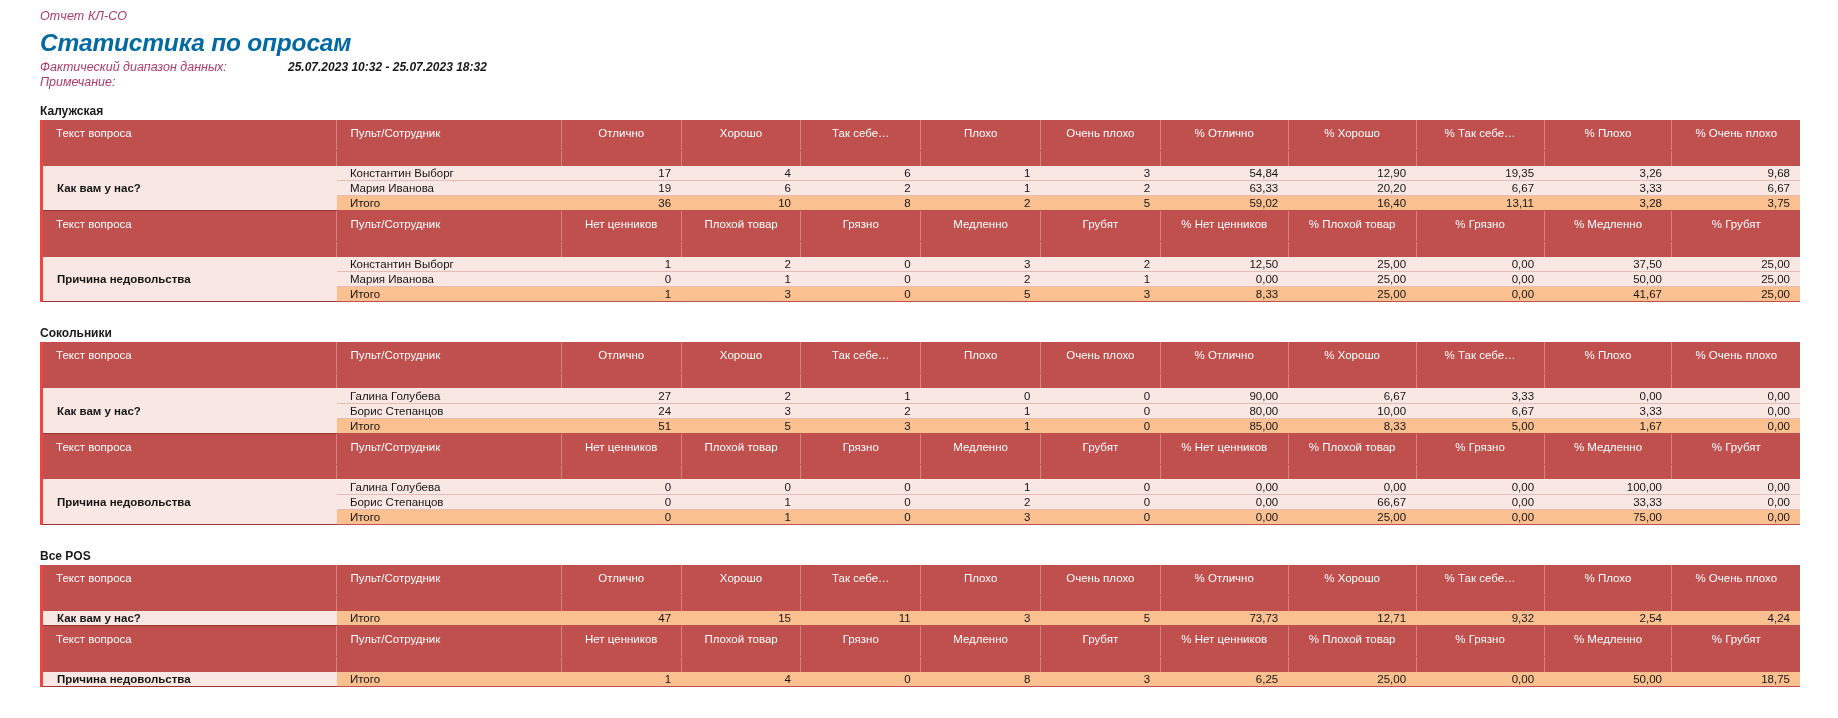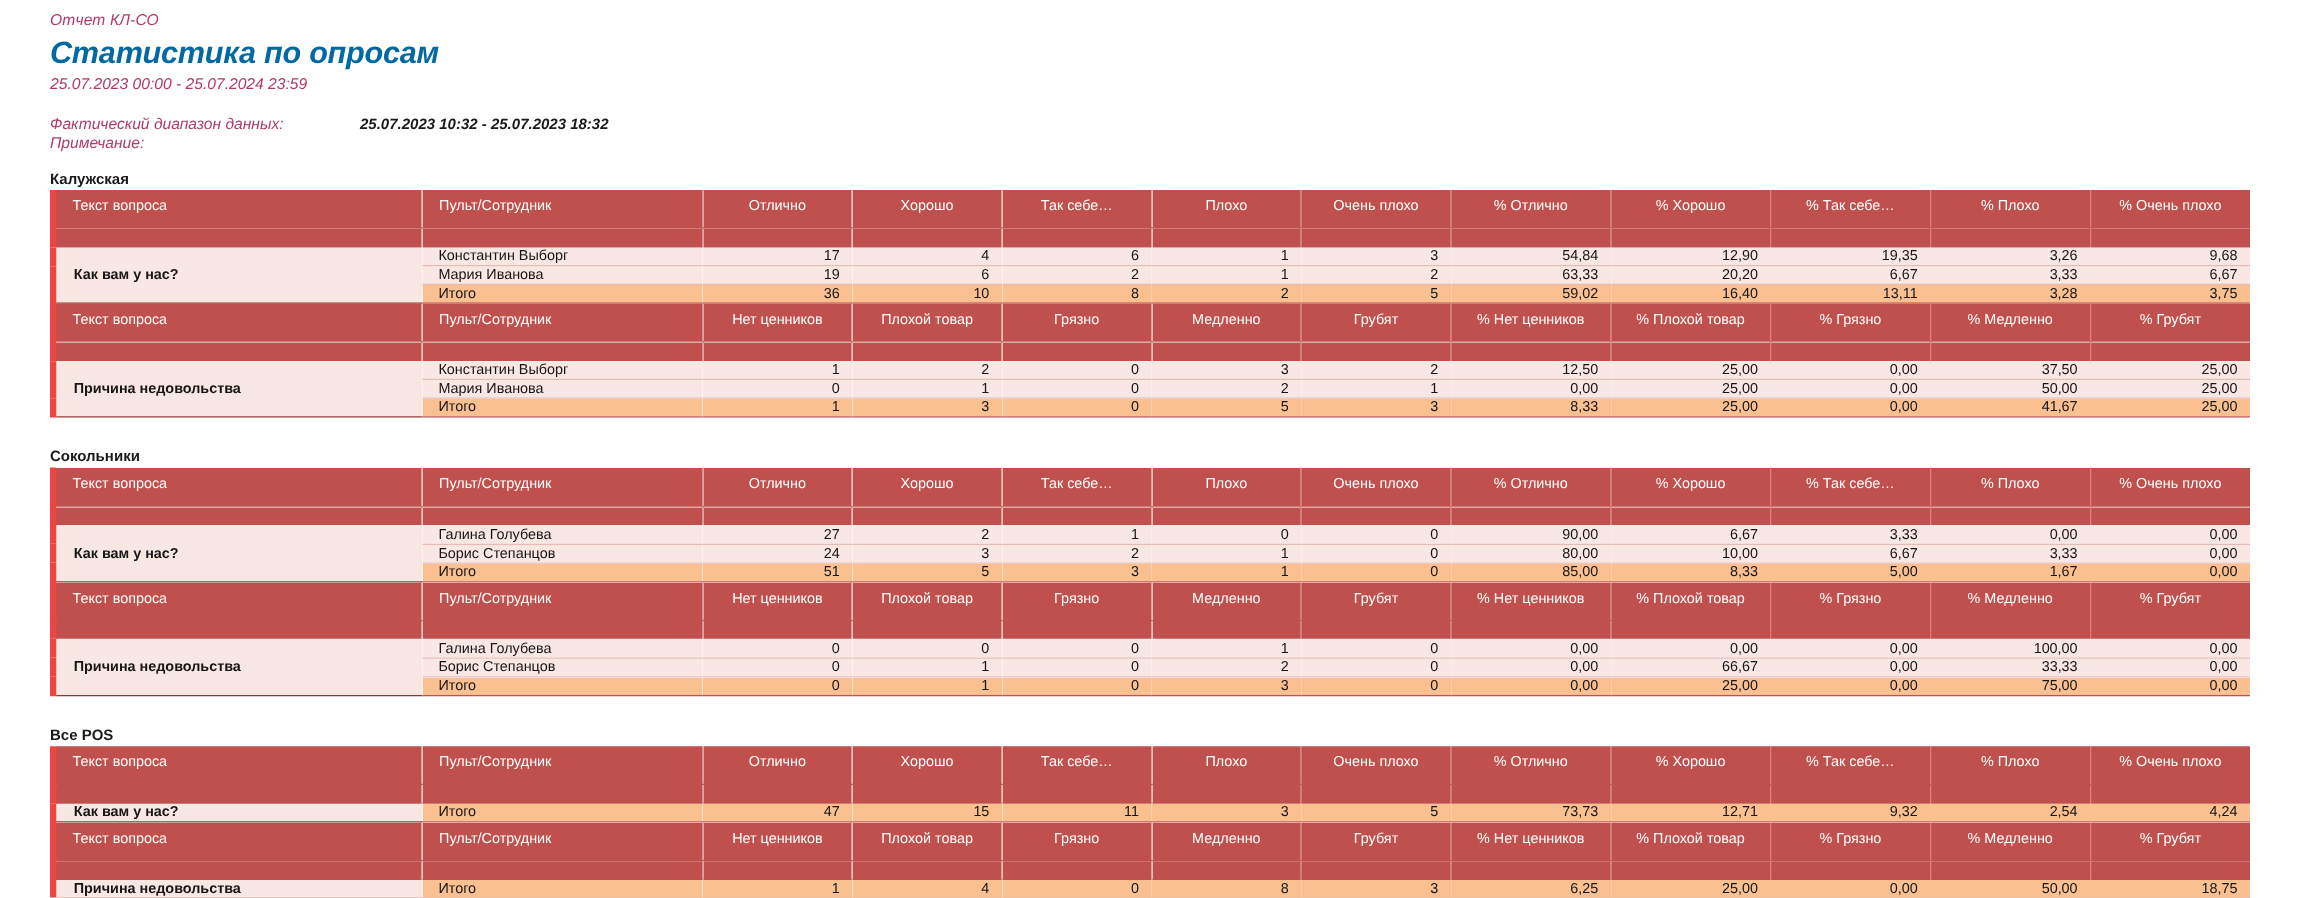--- a/index.html
+++ b/index.html
@@ -55,21 +55,21 @@
     margin: 0 0 2px 0;
     line-height: 14px;
   }
   .spacer-sm { height: 14px; }
   .spacer-section { height: 24px; }
 
   table.grid {
     border-collapse: collapse;
     table-layout: fixed;
     width: 1760px;
-    border-left: 5px solid #ef4444;
+    border-left: 3px solid #ef4444;
   }
   table.grid td, table.grid th {
     padding: 0;
     margin: 0;
     font-weight: normal;
     vertical-align: middle;
     overflow: hidden;
     white-space: nowrap;
   }
 
@@ -159,21 +159,20 @@
   }
 </style>
 </head>
 <body>
 
 <div id="page">
 
   <div class="report-head">
     <div class="report-kicker">Отчет КЛ-СО</div>
     <div class="report-title">Статистика по опросам</div>
-    <div class="report-range">25.07.2023 00:00 - 25.07.2024 23:59</div>
     <div class="meta-row">
       <span class="meta-label">Фактический диапазон данных:</span>
       <span class="meta-value">25.07.2023 10:32 - 25.07.2023 18:32</span>
     </div>
     <div class="meta-row">
       <span class="meta-label">Примечание:</span>
       <span class="meta-value"></span>
     </div>
   </div>
 

